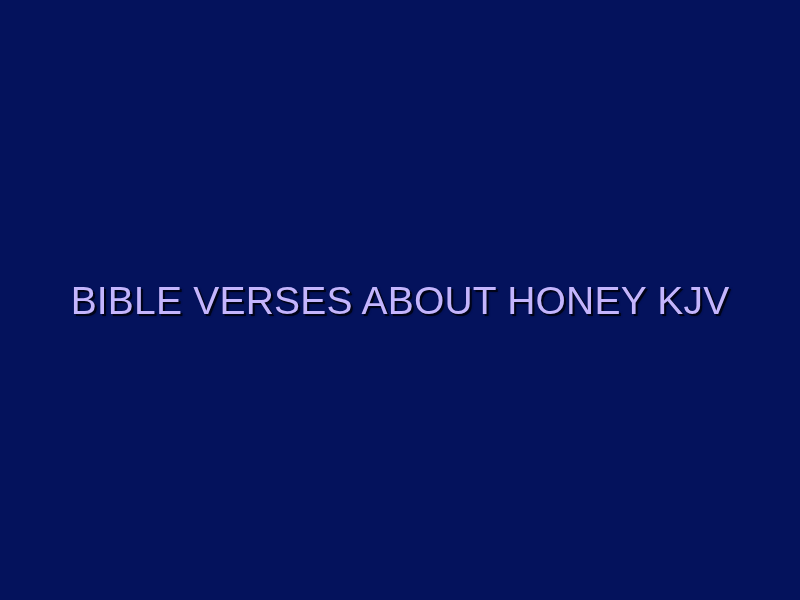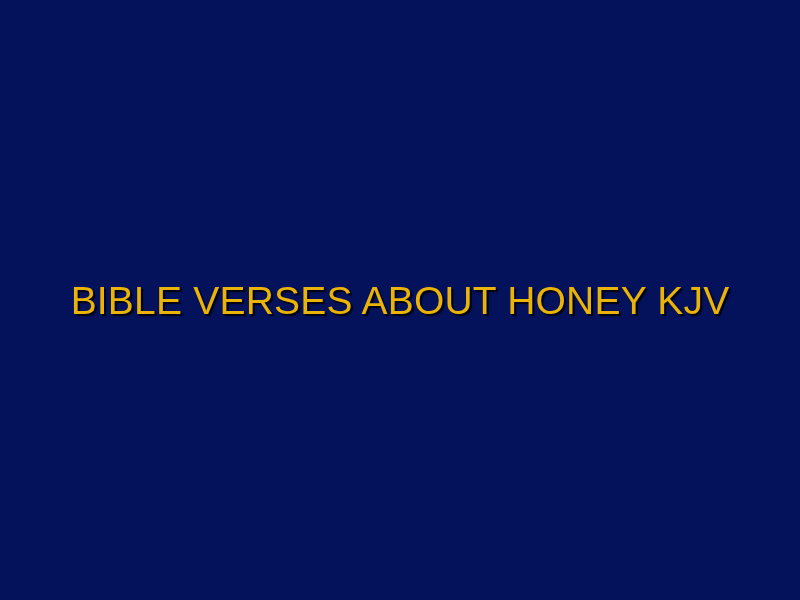--- a/index.html
+++ b/index.html
@@ -33,21 +33,21 @@
     box-sizing: border-box;
   }
 
   .banner-title {
     margin: 0;
     font-family: "Liberation Sans", sans-serif;
     font-size: 39px;
     font-weight: 400;
     line-height: 1.0;
     letter-spacing: 0.2px;
-    color: #eab308;
+    color: #c4b5fd;
     text-transform: uppercase;
     white-space: nowrap;
     text-shadow: 2px 2px 0 #000318, 2px 2px 2px rgba(0, 0, 0, 0.55);
   }
 </style>
 </head>
 <body>
 
 <div class="banner-card">
 

